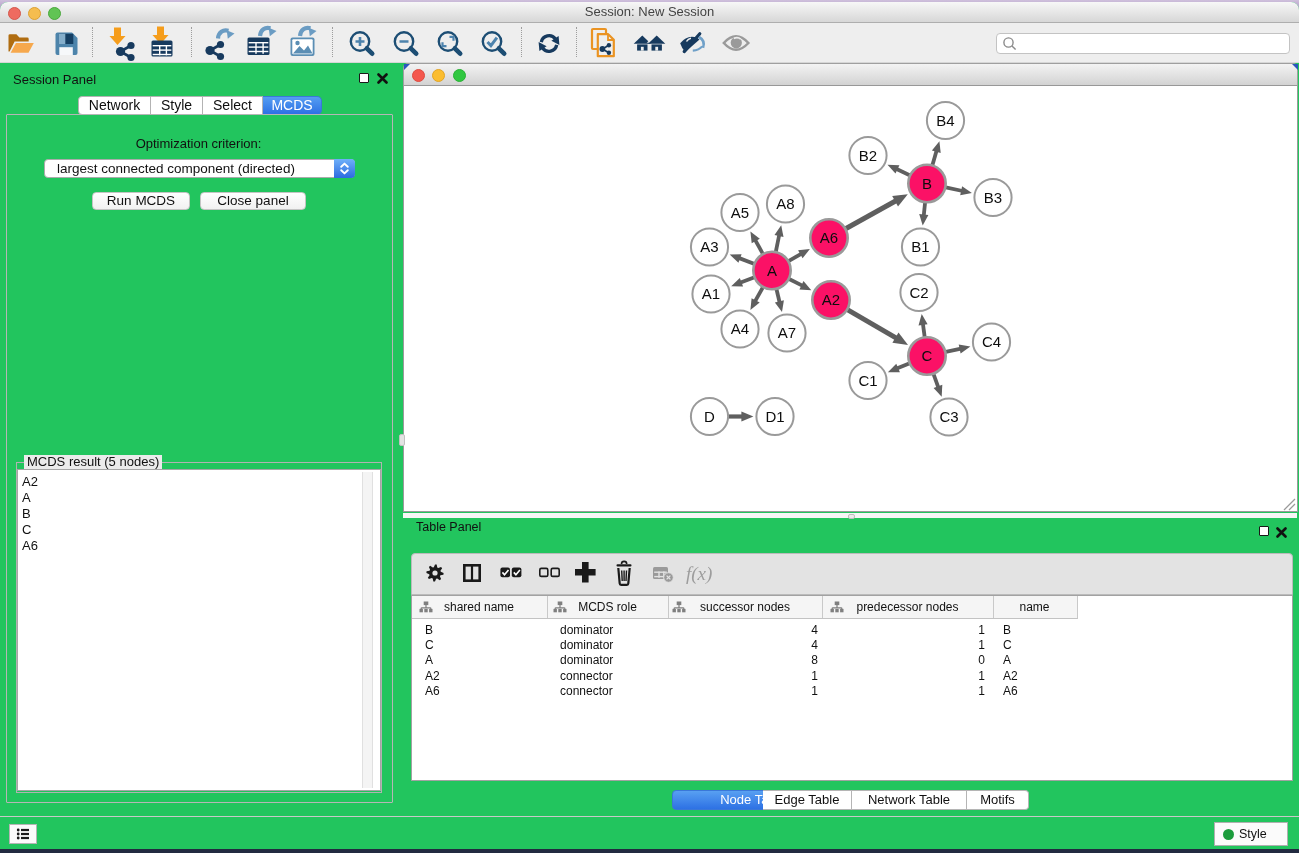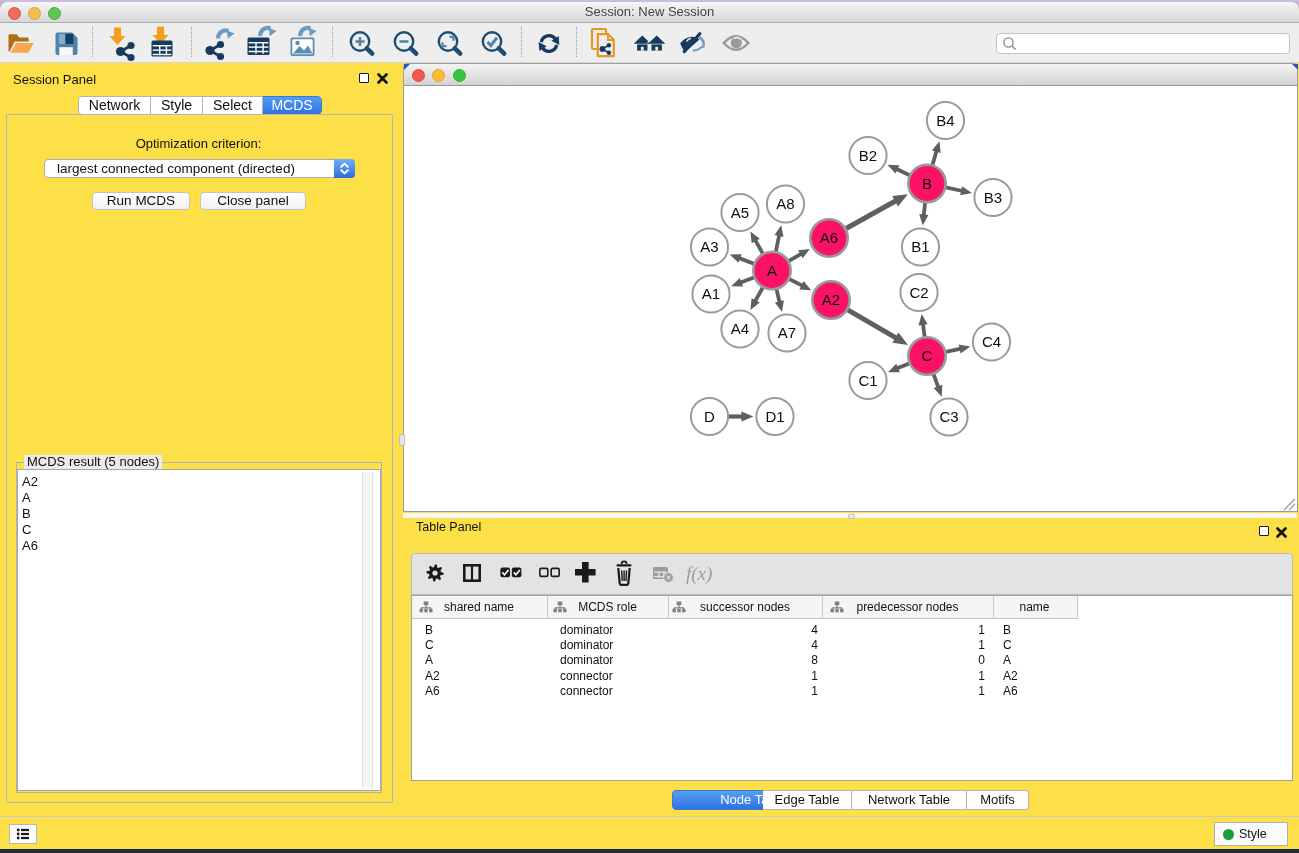--- a/index.html
+++ b/index.html
@@ -1,19 +1,19 @@
 <!DOCTYPE html>
 <html><head>
 <meta charset="utf-8">
 <style>
   html,body{margin:0;padding:0;}
   body{width:1299px;height:853px;overflow:hidden;background:#222a40;font-family:"Liberation Sans",sans-serif;position:relative;}
   .abs{position:absolute;}
   #purple{left:0;top:0;width:1299px;height:20px;background:linear-gradient(#cfc0dc,#a98fc0 60%,#9c82b4);}
-  #win{left:0;top:2px;width:1299px;height:847px;background:#fde047;border-radius:8px 8px 0 0;overflow:hidden;}
+  #win{left:0;top:2px;width:1299px;height:847px;background:#22c55e;border-radius:8px 8px 0 0;overflow:hidden;}
   #page{position:absolute;left:0;top:-2px;width:1299px;height:853px;}
   
   #titlebar{left:0;top:2px;width:1299px;height:20px;background:linear-gradient(#f7f7f7,#d7d7d7);border-bottom:1px solid #aeaeae;}
   .light{border-radius:50%;width:11px;height:11px;}
   #titletext{left:0;top:4px;width:1299px;text-align:center;font-size:13px;color:#434343;}
   
   #toolbar{left:0;top:23px;width:1299px;height:39px;background:#eeeeee;border-bottom:1px solid #d6d6d6;}
   .tsep{top:27px;height:30px;width:0px;border-left:1px dotted #9d9d9d;}
   #search{left:996px;top:33px;width:292px;height:19px;background:#fff;border:1px solid #c3c3c3;border-radius:4px;}
   

